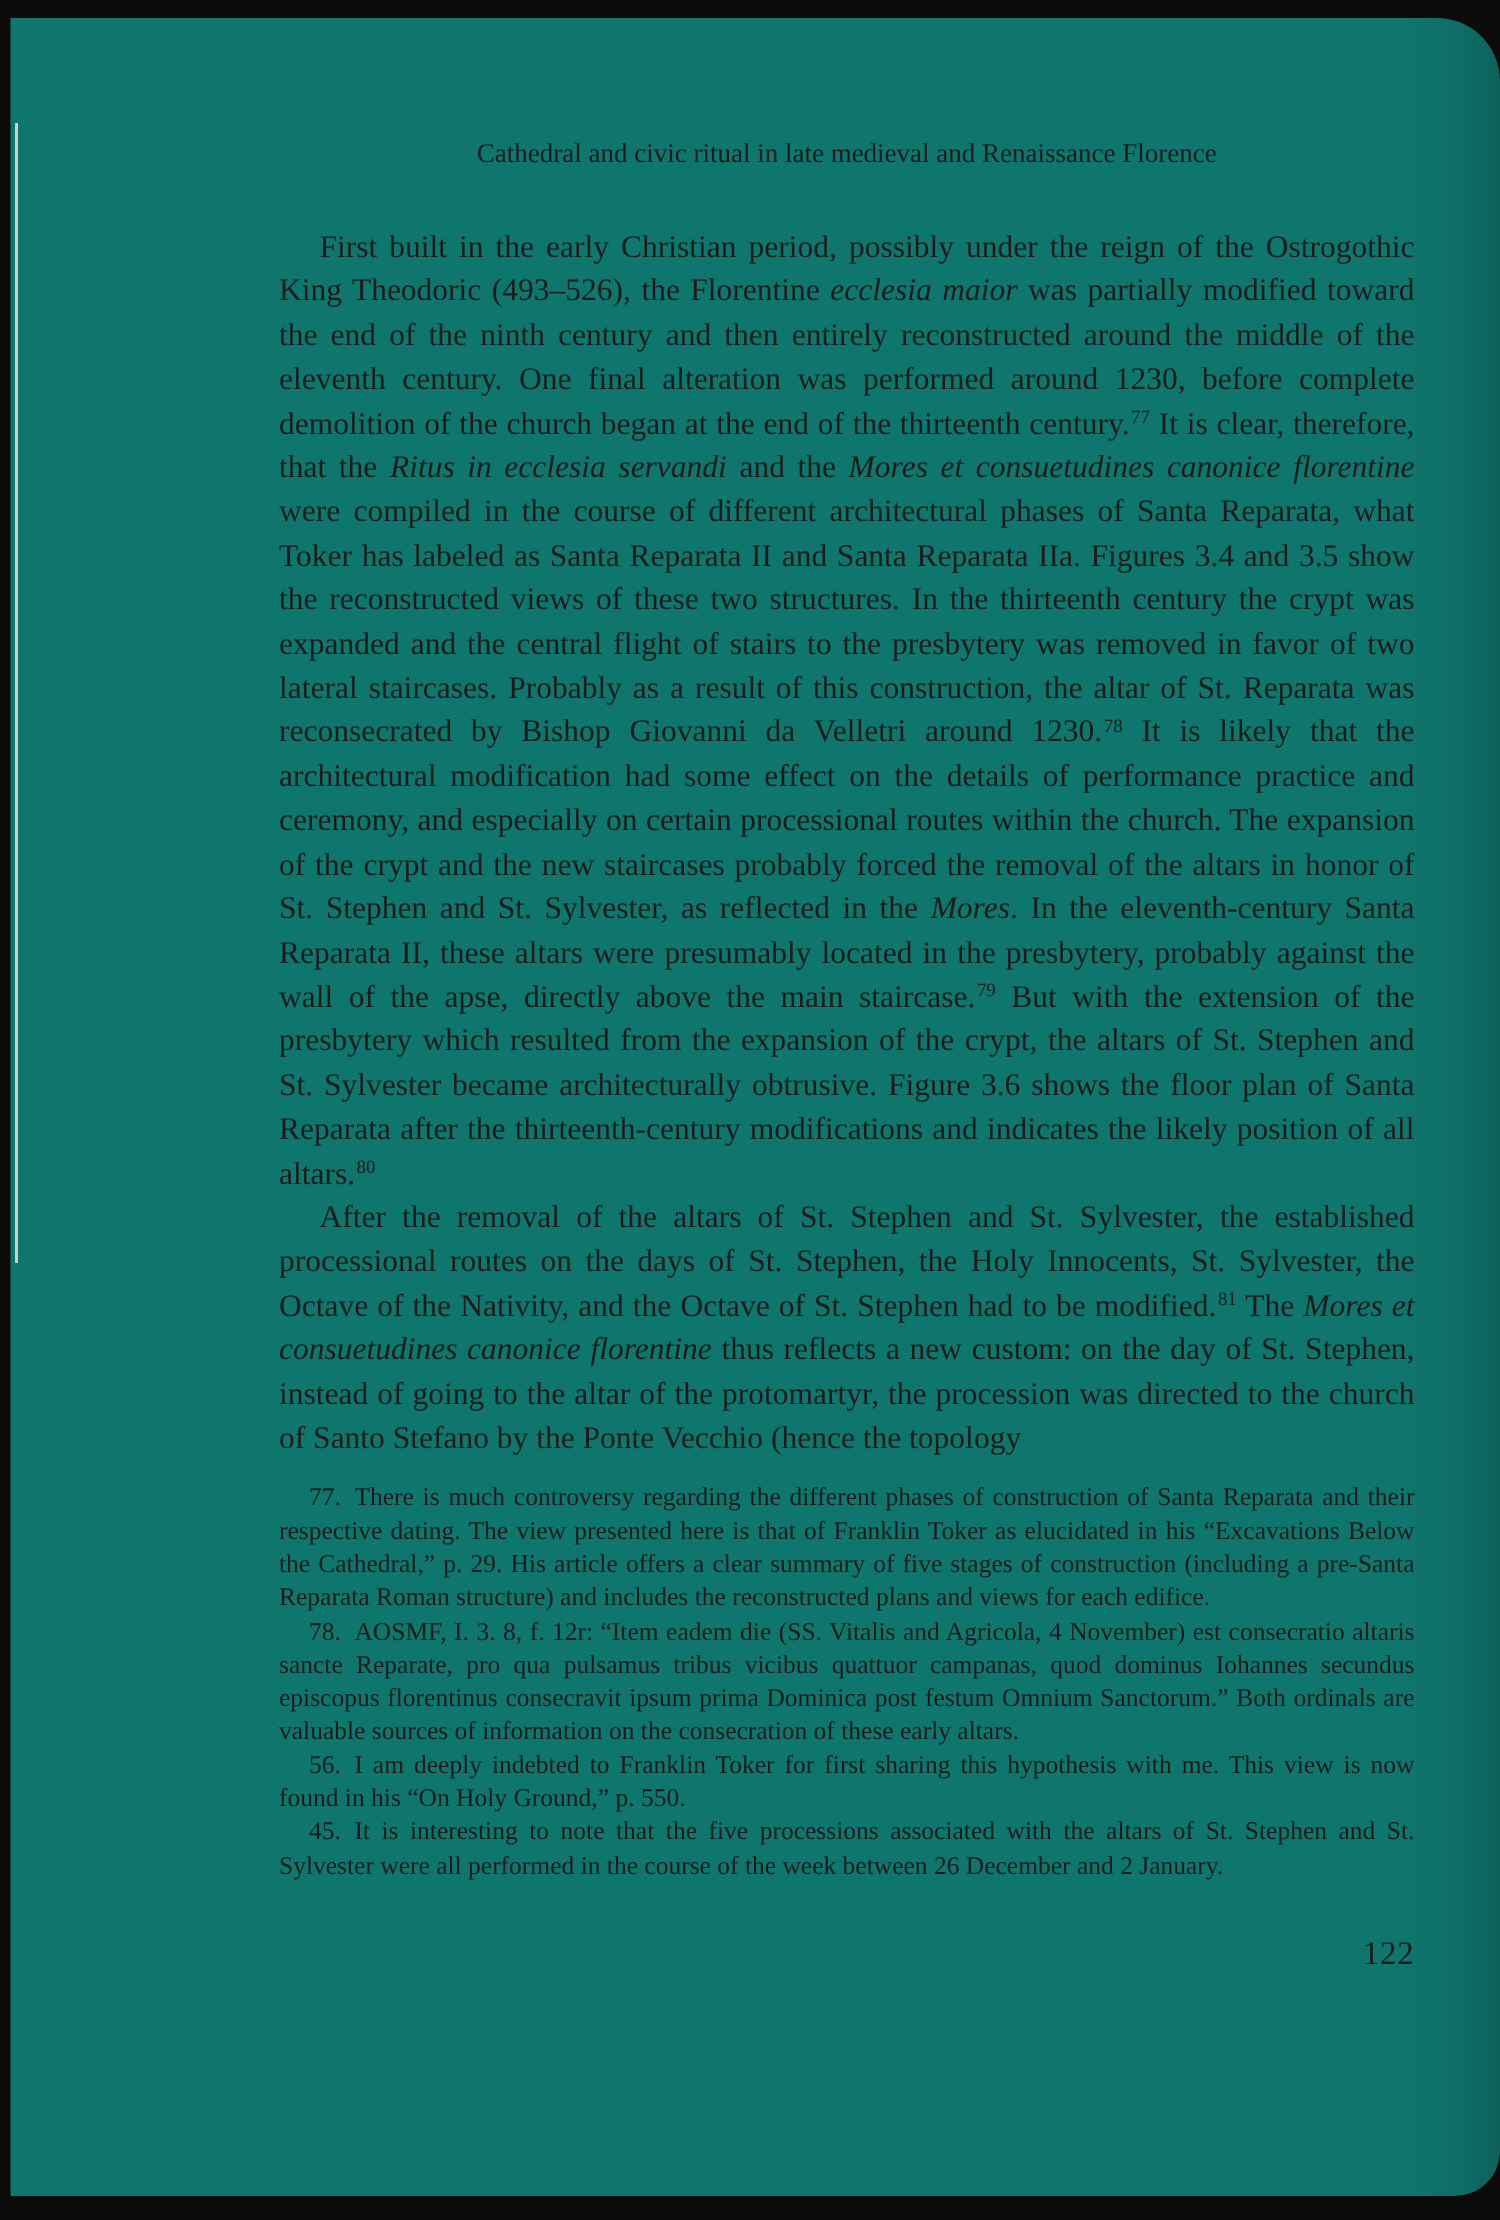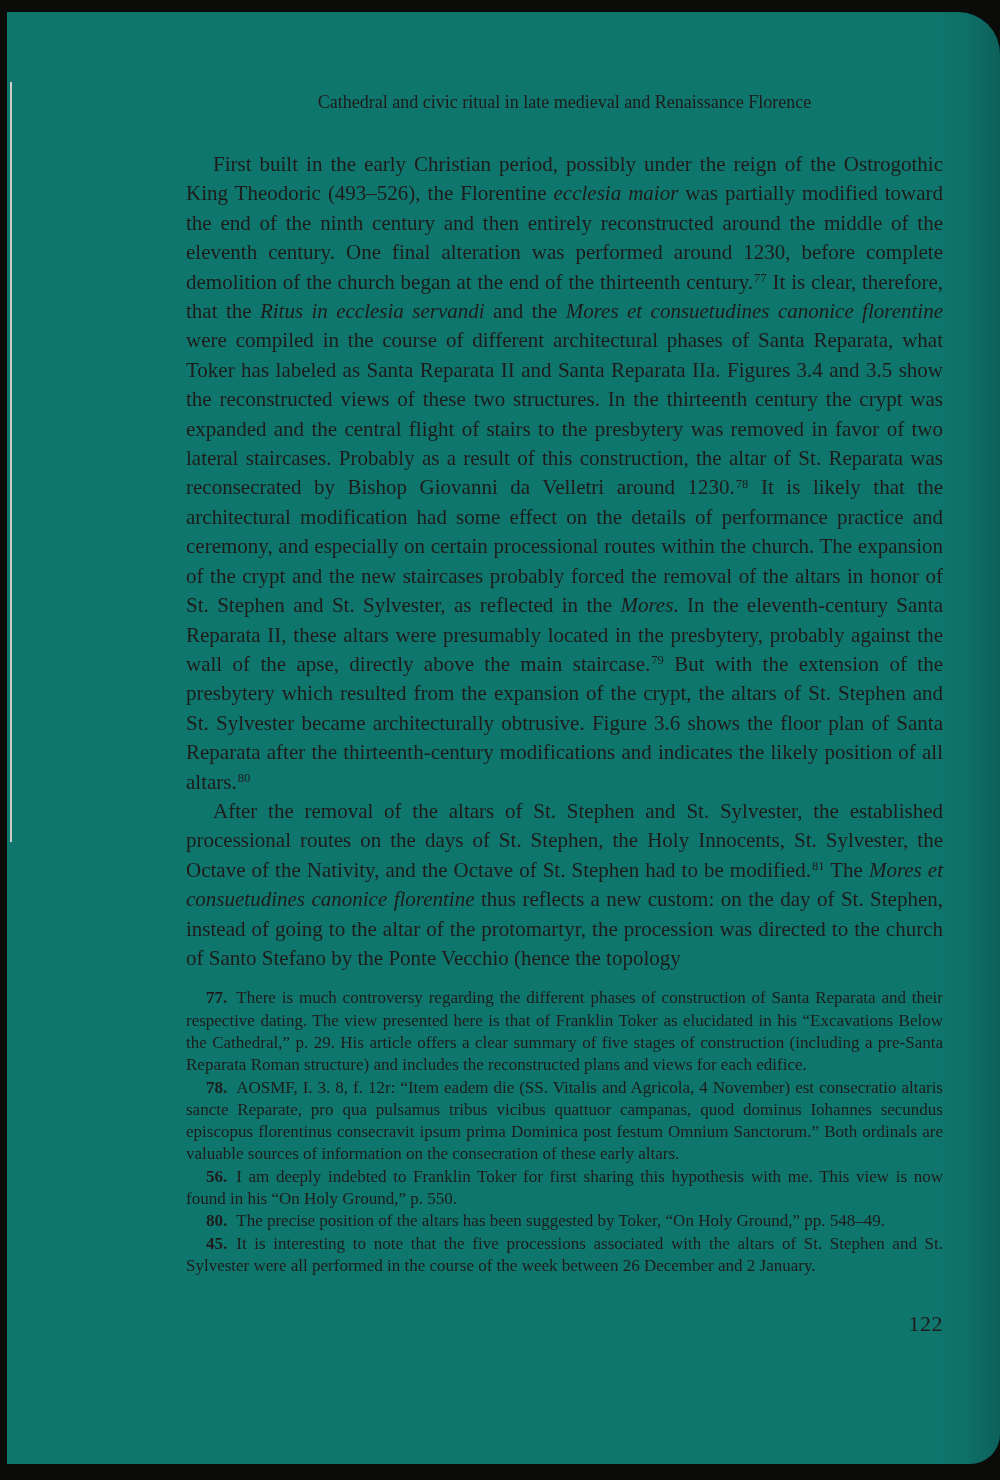--- a/index.html
+++ b/index.html
@@ -48,21 +48,21 @@
     text-indent: 27px;
   }
   .footnotes { margin-top: 14px; }
   .footnotes p {
     margin: 0;
     font-size: 17px;
     line-height: 22.3px;
     text-align: justify;
     text-indent: 20px;
   }
-  .fn-num { margin-right: 9px; font-weight: bold; }
+  .fn-num { margin-right: 9px; }
   .page-number {
     margin-top: 34px;
     text-align: right;
     font-size: 22px;
     letter-spacing: 0.5px;
   }
   sup {
     font-size: 0.6em;
     line-height: 0;
     vertical-align: baseline;
@@ -83,21 +83,20 @@
 
     <div class="body-text">
       <p><span>First built in the early Christian period, possibly under the reign of the Ostrogothic King Theodoric (493–526), the Florentine </span><i>ecclesia maior</i><span> was partially modified toward the end of the ninth century and then entirely reconstructed around the middle of the eleventh century. One final alteration was performed around 1230, before complete demolition of the church began at the end of the thirteenth century.</span><sup>77</sup><span> It is clear, therefore, that the </span><i>Ritus in ecclesia servandi</i><span> and the </span><i>Mores et consuetudines canonice florentine</i><span> were compiled in the course of different architectural phases of Santa Reparata, what Toker has labeled as Santa Reparata II and Santa Reparata IIa. Figures 3.4 and 3.5 show the reconstructed views of these two structures. In the thirteenth century the crypt was expanded and the central flight of stairs to the presbytery was removed in favor of two lateral staircases. Probably as a result of this construction, the altar of St. Reparata was reconsecrated by Bishop Giovanni da Velletri around 1230.</span><sup>78</sup><span> It is likely that the architectural modification had some effect on the details of performance practice and ceremony, and especially on certain processional routes within the church. The expansion of the crypt and the new staircases probably forced the removal of the altars in honor of St. Stephen and St. Sylvester, as reflected in the </span><i>Mores</i><span>. In the eleventh-century Santa Reparata II, these altars were presumably located in the presbytery, probably against the wall of the apse, directly above the main staircase.</span><sup>79</sup><span> But with the extension of the presbytery which resulted from the expansion of the crypt, the altars of St. Stephen and St. Sylvester became architecturally obtrusive. Figure 3.6 shows the floor plan of Santa Reparata after the thirteenth-century modifications and indicates the likely position of all altars.</span><sup>80</sup></p>
       <p><span>After the removal of the altars of St. Stephen and St. Sylvester, the established processional routes on the days of St. Stephen, the Holy Innocents, St. Sylvester, the Octave of the Nativity, and the Octave of St. Stephen had to be modified.</span><sup>81</sup><span> The </span><i>Mores et consuetudines canonice florentine</i><span> thus reflects a new custom: on the day of St. Stephen, instead of going to the altar of the protomartyr, the procession was directed to the church of Santo Stefano by the Ponte Vecchio (hence the topology</span></p>
     </div>
 
     <div class="footnotes">
       <p><span class="fn-num">77.</span><span><span>There is much controversy regarding the different phases of construction of Santa Reparata and their respective dating. The view presented here is that of Franklin Toker as elucidated in his “Excavations Below the Cathedral,” p. 29. His article offers a clear summary of five stages of construction (including a pre-Santa Reparata Roman structure) and includes the reconstructed plans and views for each edifice.</span></span></p>
       <p><span class="fn-num">78.</span><span><span>AOSMF, I. 3. 8, f. 12r: “Item eadem die (SS. Vitalis and Agricola, 4 November) est consecratio altaris sancte Reparate, pro qua pulsamus tribus vicibus quattuor campanas, quod dominus Iohannes secundus episcopus florentinus consecravit ipsum prima Dominica post festum Omnium Sanctorum.” Both ordinals are valuable sources of information on the consecration of these early altars.</span></span></p>
       <p><span class="fn-num">56.</span><span><span>I am deeply indebted to Franklin Toker for first sharing this hypothesis with me. This view is now found in his “On Holy Ground,” p. 550.</span></span></p>
-      <p><span class="fn-num">80.</span><span><span>The precise position of the altars has been suggested by Toker, “On Holy Ground,” pp. 548–49.</span></span></p>
       <p><span class="fn-num">45.</span><span><span>It is interesting to note that the five processions associated with the altars of St. Stephen and St. Sylvester were all performed in the course of the week between 26 December and 2 January.</span></span></p>
     </div>
 
     <div class="page-number">122</div>
   </div>
 
   <div class="right-shade"></div>
 </div>
 
 </body></html>

